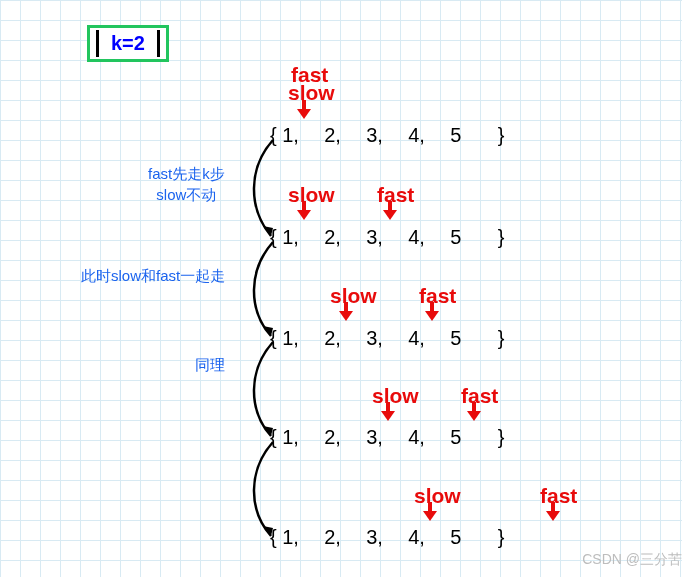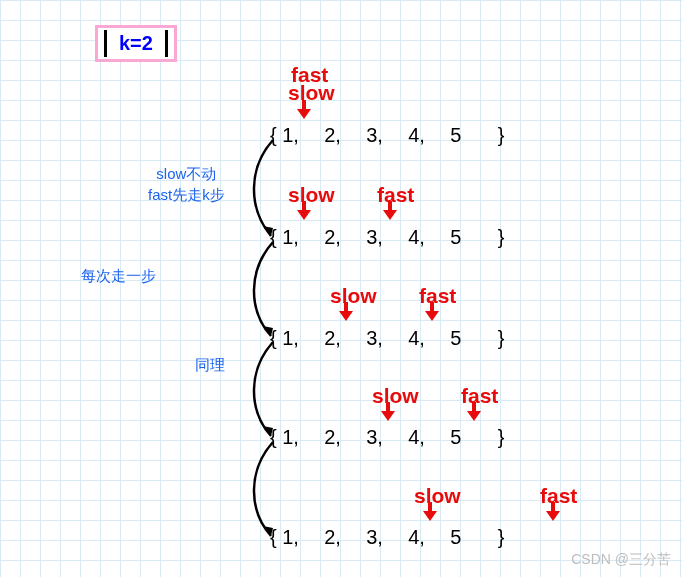--- a/index.html
+++ b/index.html
@@ -10,22 +10,22 @@
     background-image:
       linear-gradient(#d8eaf3 1px, transparent 1px),
       linear-gradient(90deg, #d8eaf3 1px, transparent 1px);
     background-size: 20px 20px;
     font-family: Arial, sans-serif;
     position: relative;
     overflow: hidden;
   }
   .k-box {
     position: absolute;
-    left: 95px; top: 25px;
-    border: 3px solid #f9a8d4;
+    left: 87px; top: 25px;
+    border: 3px solid #22c55e;
     padding: 2px 6px;
     display: flex;
     background: #fff;
   }
   .k-box-inner {
     border-left: 3px solid #000;
     border-right: 3px solid #000;
     padding: 2px 12px;
   }
   .k-text { color: #0000ff; font-weight: bold; font-size: 20px; }
@@ -71,21 +71,21 @@
     border-left: 7px solid transparent;
     border-right: 7px solid transparent;
     border-top: 10px solid #e80b0b;
   }
   .curve-arrow {
     position: absolute;
     pointer-events: none;
   }
   .watermark {
     position: absolute;
-    right: 11px; bottom: 8px;
+    right: 0; bottom: 8px;
     color: #bdbdbd;
     font-size: 14px;
   }
 </style>
 </head>
 <body>
 
 <div class="k-box">
   <div class="k-box-inner">
     <span class="k-text">k=2</span>
@@ -93,39 +93,39 @@
 </div>
 
 <div class="pointer-label" style="left:291px; top:63px;">fast</div>
 <div class="pointer-label" style="left:288px; top:81px;">slow</div>
 <div class="red-arrow" style="left:297px; top:100px;"></div>
 <div class="step-row" style="top:124px;">
   <span class="brace">{&nbsp;</span><span class="num">1,</span><span class="num">2,</span><span class="num">3,</span><span class="num">4,</span><span class="num">5</span><span class="brace">&nbsp;}</span>
 </div>
 
 <div class="note" style="left:148px; top:163px;">
+  <div>fast先走k步</div>
   <div>slow不动</div>
-  <div>fast先走k步</div>
 </div>
 
 <svg class="curve-arrow" style="left:243px; top:138px;" width="40" height="110">
   <path d="M30,2 C5,30 5,70 28,98" stroke="#000" stroke-width="2.5" fill="none"></path>
   <polygon points="28,98 20,88 30,90" fill="#000"></polygon>
 </svg>
 
 <div class="pointer-label" style="left:288px; top:183px;">slow</div>
 <div class="red-arrow" style="left:297px; top:201px;"></div>
 <div class="pointer-label" style="left:377px; top:183px;">fast</div>
 <div class="red-arrow" style="left:383px; top:201px;"></div>
 <div class="step-row" style="top:226px;">
   <span class="brace">{&nbsp;</span><span class="num">1,</span><span class="num">2,</span><span class="num">3,</span><span class="num">4,</span><span class="num">5</span><span class="brace">&nbsp;}</span>
 </div>
 
 <div class="note" style="left:81px; top:265px;">
-  <div>每次走一步</div>
+  <div>此时slow和fast一起走</div>
 </div>
 
 <svg class="curve-arrow" style="left:243px; top:240px;" width="40" height="108">
   <path d="M30,2 C5,30 5,70 28,96" stroke="#000" stroke-width="2.5" fill="none"></path>
   <polygon points="28,96 20,86 30,88" fill="#000"></polygon>
 </svg>
 
 <div class="pointer-label" style="left:330px; top:284px;">slow</div>
 <div class="red-arrow" style="left:339px; top:302px;"></div>
 <div class="pointer-label" style="left:419px; top:284px;">fast</div>

